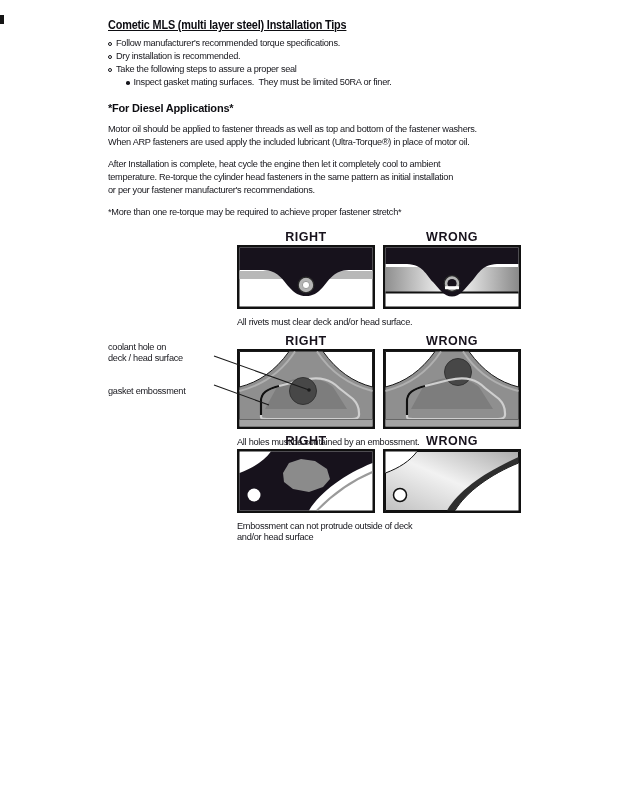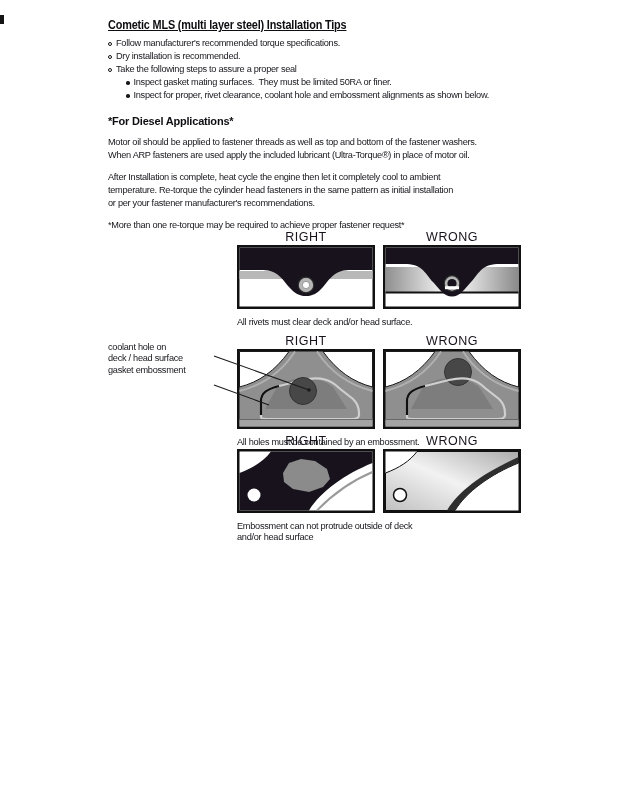--- a/index.html
+++ b/index.html
@@ -26,28 +26,28 @@
   .marker-solid {
     width:3.5px; height:3.5px; background:#16161c; border-radius:50%;
     margin:5px 4px 0 0; flex:0 0 auto;
   }
   .section-head { font-size:11px; font-weight:bold; letter-spacing:-0.2px; margin-top:13px; color:#0d0d12; }
   .para { margin-top:9px; }
 
   .figures { position:absolute; left:108px; top:230px; width:412px; }
   .fig { position:absolute; left:0; width:412px; }
   .fig1 { top:0; } .fig2 { top:104px; } .fig3 { top:204px; }
-  .pair { margin-left:129px; width:284px; }
+  .pair { margin-left:129px; width:284px;font-weight:bold; }
   .pair-headers { display:flex; gap:8px; }
   .pair-headers span { width:138px; text-align:center; font-size:12.5px; letter-spacing:0.5px; color:#17121c; }
   .pair-boxes { display:flex; gap:8px; margin-top:1px; }
   .fig-caption { margin-left:129px; margin-top:8px; font-size:9.2px; letter-spacing:-0.28px; line-height:11px; color:#16161c; white-space:pre-wrap; }
   .fig2-label { position:absolute; width:102px; text-align:left; font-size:9.2px; letter-spacing:-0.28px; line-height:10.5px; color:#16161c; white-space:pre-wrap; }
   .fig2-label.l1 { left:0; top:8px; }
-  .fig2-label.l2 { left:0; top:31px; }
+  .fig2-label.l2 { left:0; top:52px; }
   .leader-svg { position:absolute; left:104px; top:0; width:200px; height:100px; pointer-events:none; }
 
   .legal { position:absolute; left:108px; top:575px; width:411px; font-size:6px; line-height:7.2px; letter-spacing:-0.05px; color:#20202a; }
   .legal p { margin-top:5px; white-space:pre-wrap; }
   .legal .legal-head { font-weight:bold; margin-top:0; }
   .page-number { position:absolute; right:162px; top:758px; font-size:13.5px; letter-spacing:0.2px; color:#8b5cf6; }
 </style>
 </head>
 <body>
 
@@ -66,32 +66,28 @@
       <span class="body-text">Dry installation is recommended.</span>
     </div>
     <div class="bullet-row">
       <span class="marker-open"></span>
       <span class="body-text">Take the following steps to assure a proper seal</span>
     </div>
     <div class="bullet-row sub">
       <span class="marker-solid"></span>
       <span class="body-text">Inspect gasket mating surfaces.  They must be limited 50RA or finer.</span>
     </div>
-    <div class="bullet-row sub">
-      <span class="marker-solid"></span>
-      <span class="body-text">Inspect for proper, rivet clearance, coolant hole and embossment alignments as shown below.</span>
-    </div>
 
     <div class="section-head">*For Diesel Applications*</div>
     <div class="body-text para">Motor oil should be applied to fastener threads as well as top and bottom of the fastener washers.
 When ARP fasteners are used apply the included lubricant (Ultra-Torque®) in place of motor oil.</div>
     <div class="body-text para">After Installation is complete, heat cycle the engine then let it completely cool to ambient
 temperature. Re-torque the cylinder head fasteners in the same pattern as initial installation
 or per your fastener manufacturer's recommendations.</div>
-    <div class="body-text para">*More than one re-torque may be required to achieve proper fastener request*</div>
+    <div class="body-text para">*More than one re-torque may be required to achieve proper fastener stretch*</div>
   </div>
 
   <div class="figures">
 
     <div class="fig fig1">
       <div class="pair">
         <div class="pair-headers">
           <span>RIGHT</span>
           <span>WRONG</span>
         </div>

